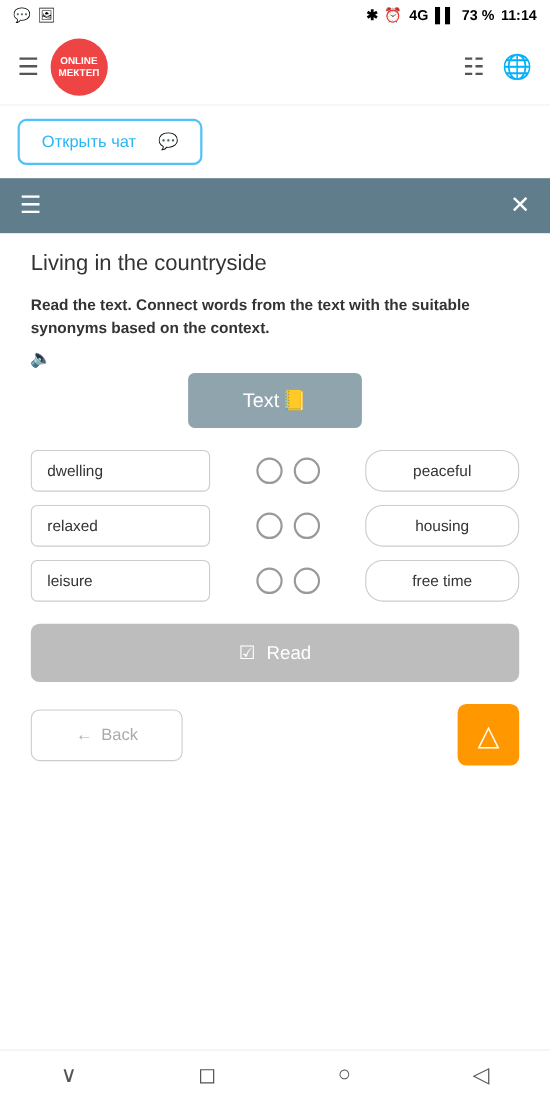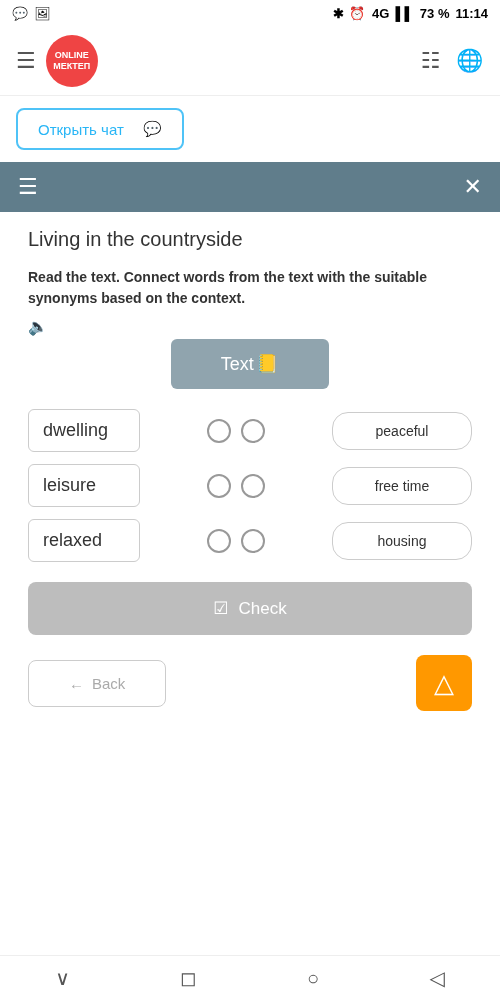--- a/index.html
+++ b/index.html
@@ -121,23 +121,23 @@
     .match-row {
       display: flex;
       align-items: center;
       justify-content: space-between;
       margin-bottom: 12px;
     }
     .match-word {
       border: 1px solid #ccc;
       border-radius: 6px;
       padding: 10px 14px;
-      font-size: 18px;
+      font-size: 14px;
       color: #333;
-      width: 112px;
+      width: 163px;
       background: #fff;
     }
     .match-circles {
       display: flex; gap: 10px; align-items: center;
     }
     .circle {
       width: 24px; height: 24px;
       border-radius: 50%;
       border: 2px solid #999;
       background: #fff;
@@ -280,43 +280,43 @@
     <div class="match-row">
       <div class="match-word">dwelling</div>
       <div class="match-circles">
         <div class="circle"></div>
         <div class="circle"></div>
       </div>
       <div class="match-synonym">peaceful</div>
     </div>
 
     <div class="match-row">
+      <div class="match-word">relaxed</div>
+      <div class="match-circles">
+        <div class="circle"></div>
+        <div class="circle"></div>
+      </div>
+      <div class="match-synonym">housing</div>
+    </div>
+
+    <div class="match-row">
       <div class="match-word">leisure</div>
       <div class="match-circles">
         <div class="circle"></div>
         <div class="circle"></div>
       </div>
       <div class="match-synonym">free time</div>
     </div>
 
-    <div class="match-row">
-      <div class="match-word">relaxed</div>
-      <div class="match-circles">
-        <div class="circle"></div>
-        <div class="circle"></div>
-      </div>
-      <div class="match-synonym">housing</div>
-    </div>
-
   </div>
 
   <div class="check-btn-wrap">
     <button class="check-btn">
       <span>☑</span>
-      <span>Check</span>
+      <span>Read</span>
     </button>
   </div>
 
   <div class="bottom-row">
     <button class="back-btn">
       <span>←</span>
       <span>Back</span>
     </button>
     <button class="warning-btn">
       <span>△</span>

